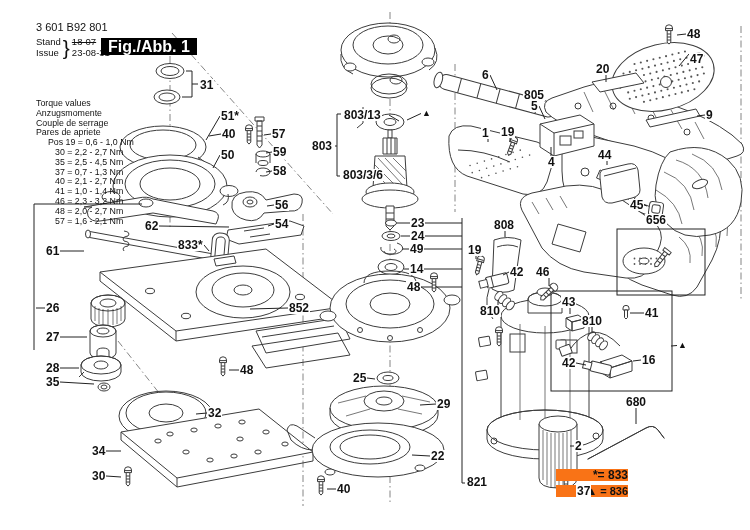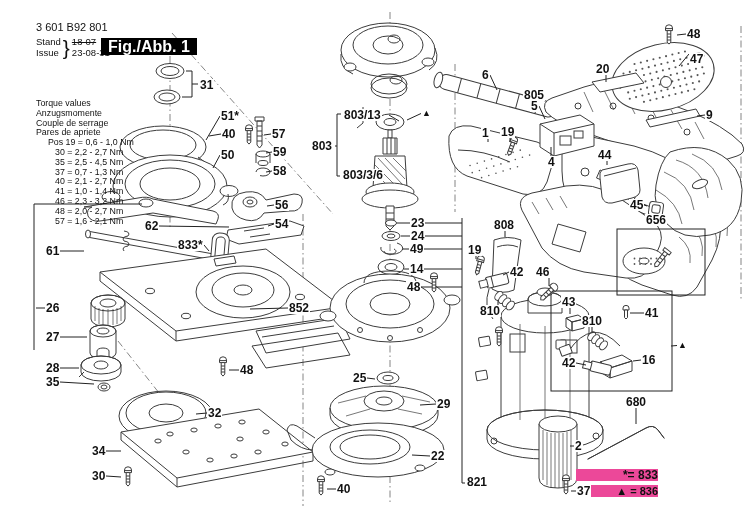--- a/index.html
+++ b/index.html
@@ -20,22 +20,22 @@
   .callout.tri{font-size:9px;line-height:11px;}
   #partnum{position:absolute;left:36px;top:21px;font-size:11px;}
   #standissue{position:absolute;left:36px;top:37px;display:flex;align-items:center;gap:2px;font-size:9.5px;line-height:10.5px;}
   .si-brace{font-size:21px;font-weight:200;line-height:21px;}
   .strike{text-decoration:line-through;}
   #figbadge{position:absolute;left:101px;top:38px;background:#000;color:#fff;font-weight:bold;
             font-size:16px;line-height:13px;padding:2px 7px;}
   #torque{position:absolute;left:36px;top:69px;font-size:8.8px;line-height:9.8px;margin-top:30px;}
   .trow{padding-left:19px;}
   .trow.first{padding-left:12px;}
-  #legend-star,#legend-tri{position:absolute;left:556px;width:82px;text-align:right;
-       font-weight:bold;font-size:12px;line-height:12px;z-index:5;background:#ec4899;margin-left:20px;}
+  #legend-star,#legend-tri{position:absolute;left:556px;width:72px;text-align:right;
+       font-weight:bold;font-size:12px;line-height:12px;z-index:5;background:#f97316;}
   #legend-star{top:469px;}
   #legend-tri{top:485px;font-size:11px;}
   #notes{position:absolute;left:631px;top:460px;font-size:8.8px;line-height:10.6px;z-index:5;}
 </style>
 </head>
 <body>
 
 <div id="canvas">
 
 <svg id="diagram-svg" width="750" height="530" viewBox="0 0 750 530">

